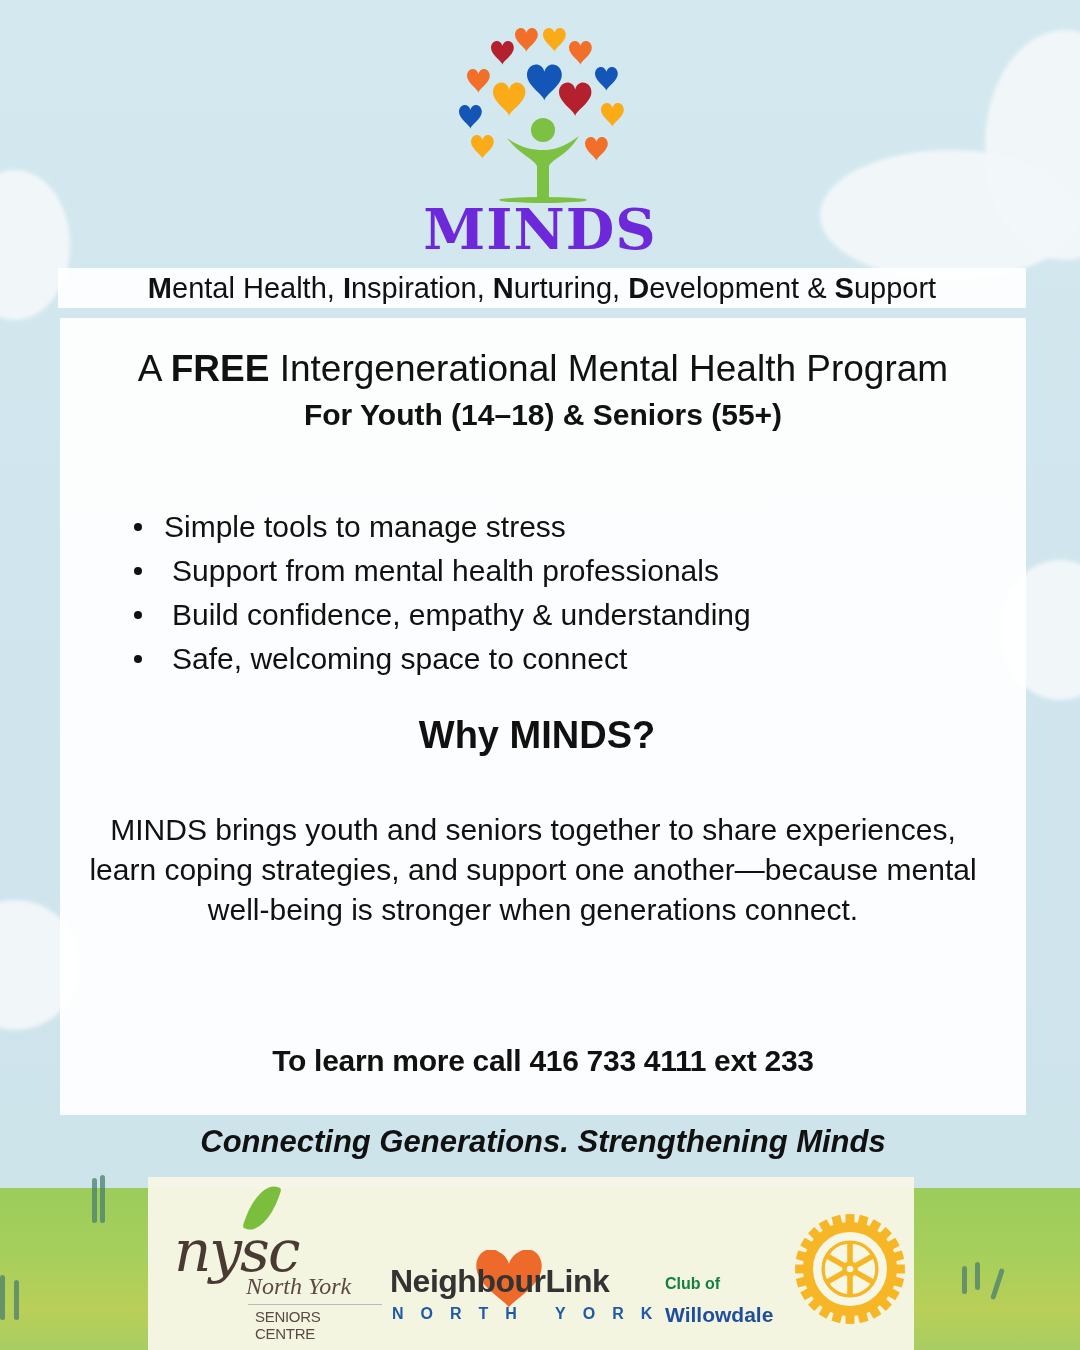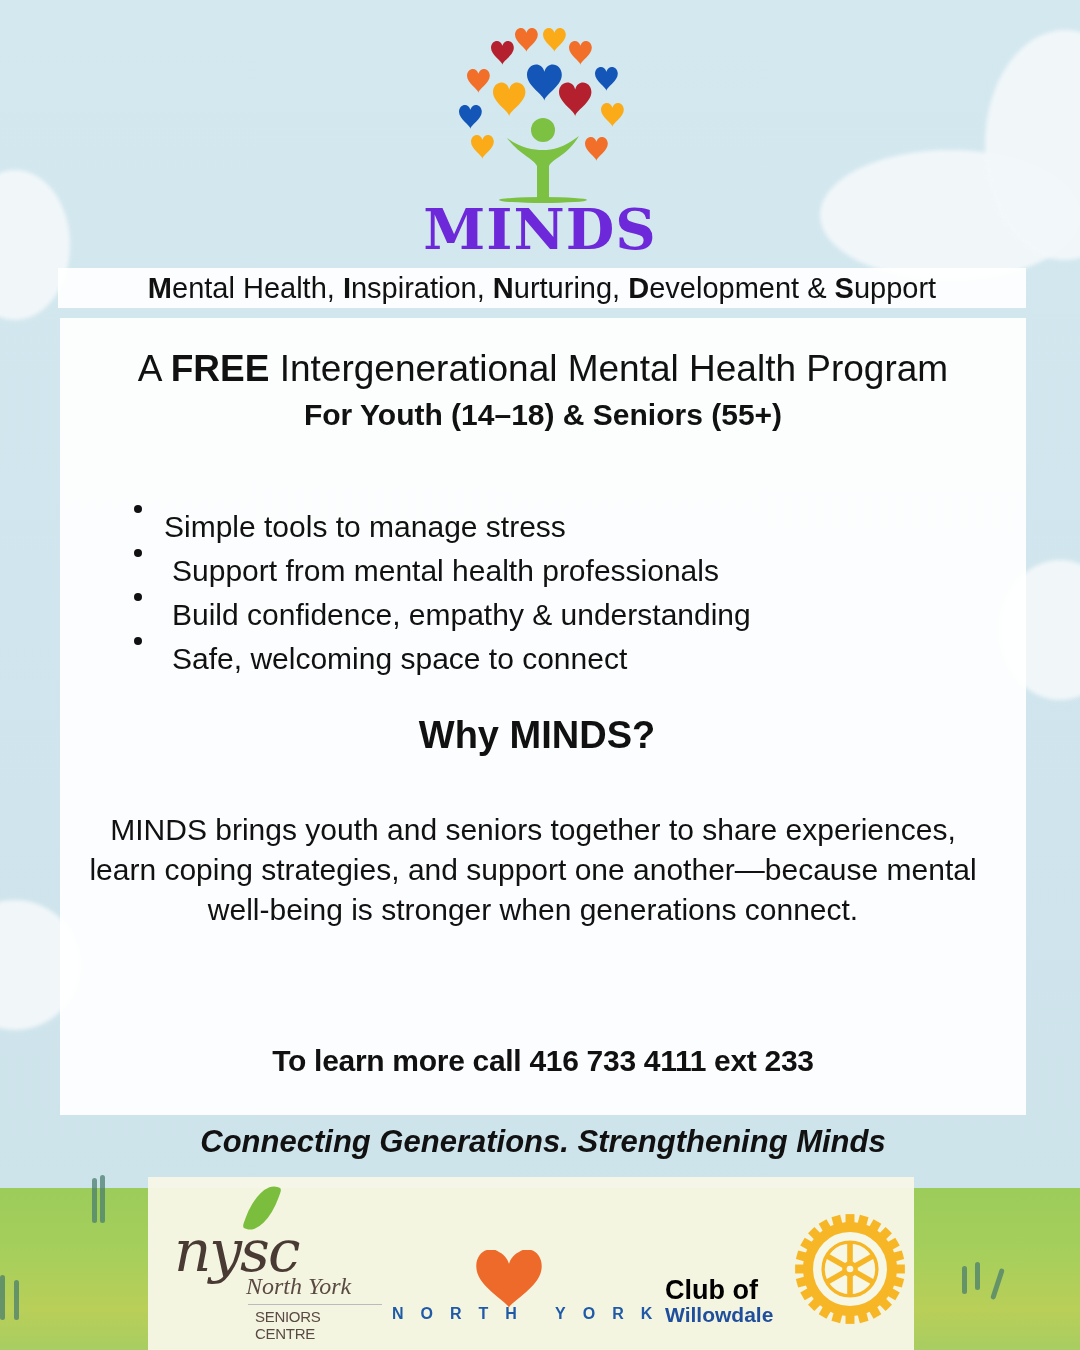--- a/index.html
+++ b/index.html
@@ -20,21 +20,21 @@
   .strip{position:absolute;left:58px;top:268px;width:968px;height:40px;background:rgba(255,255,255,.92);}
   .acronym{position:absolute;left:58px;top:268px;width:968px;height:40px;line-height:40px;
     text-align:center;font-size:29px;color:#111;white-space:nowrap;}
   .acronym b{font-weight:bold;}
 
   .card{position:absolute;left:60px;top:318px;width:966px;height:797px;background:rgba(255,255,255,.93);}
   .headline{position:absolute;left:60px;top:348px;width:966px;text-align:center;font-size:37px;white-space:nowrap;}
   .headline b{font-weight:bold;}
   .audience{position:absolute;left:60px;top:398px;width:966px;text-align:center;font-size:30px;font-weight:bold;}
   .bullets{position:absolute;left:130px;top:505px;margin:0;padding:0;list-style:none;}
-  .bullets li{font-size:30px;height:44px;line-height:44px;white-space:nowrap;display:flex;}
+  .bullets li{font-size:30px;height:44px;line-height:44px;white-space:nowrap;display:flex;align-items:center;}
   .bullets .dot{display:inline-block;width:8px;height:8px;border-radius:50%;background:#111;margin-right:22px;margin-left:4px;}
   .why{position:absolute;left:60px;top:714px;width:940px;text-align:center;font-size:38px;font-weight:bold;padding-left:7px;}
   .para{position:absolute;left:80px;top:810px;width:906px;text-align:center;font-size:30px;line-height:40px;}
   .cta{position:absolute;left:60px;top:1044px;width:966px;text-align:center;font-size:30px;font-weight:bold;letter-spacing:-.3px;}
   .tagline{position:absolute;left:60px;top:1124px;width:966px;text-align:center;font-size:31px;font-weight:bold;font-style:italic;}
 
   .sponsors{position:absolute;left:148px;top:1177px;width:766px;height:173px;background:rgba(247,247,230,.96);}
   .nysc{position:absolute;left:22px;top:0;width:200px;height:198px;}
   .nysc-word{position:absolute;left:4px;top:40px;font-family:"DejaVu Serif","Liberation Serif",serif;
     font-style:italic;font-size:58px;color:#4a3a34;letter-spacing:-2px;}
@@ -44,21 +44,21 @@
   .nysc-rule{position:absolute;left:78px;top:127px;width:134px;height:1px;background:#bbb;}
   .nysc-sc{position:absolute;left:72px;top:131px;font-size:15px;color:#5a4a44;letter-spacing:-.3px;margin-left:13px;}
 
   .nl{position:absolute;left:240px;top:70px;width:240px;height:90px;}
   .nl-heart{position:absolute;left:86px;top:3px;width:70px;height:60px;}
   .nl-word{position:absolute;left:2px;top:16px;font-size:32px;font-weight:bold;color:#333;letter-spacing:-.5px;}
   .nl-sub{position:absolute;left:4px;top:58px;font-size:16px;font-weight:bold;color:#1f5aa8;letter-spacing:17px;white-space:nowrap;}
 
   .rot{position:absolute;left:514px;top:30px;width:250px;height:140px;}
   .rot-word{position:absolute;left:2px;top:20px;font-size:43px;font-weight:bold;color:#1f4e9c;letter-spacing:-.5px;}
-  .rot-club{position:absolute;left:3px;top:68px;font-size:27px;font-weight:bold;color:#000000;}
+  .rot-club{position:absolute;left:3px;top:68px;font-size:16px;font-weight:bold;color:#15803d;}
   .rot-will{position:absolute;left:3px;top:96px;font-size:21px;font-weight:bold;color:#1f4e9c;}
   .rot-wheel{position:absolute;left:132px;top:6px;width:112px;height:112px;}
 </style>
 </head>
 <body>
 
 <div class="sky"></div>
 <div class="cloud" style="left:-40px;top:170px;width:110px;height:150px;"></div>
 <div class="cloud" style="left:820px;top:150px;width:260px;height:130px;"></div>
 <div class="cloud" style="left:985px;top:30px;width:160px;height:230px;"></div>
@@ -137,20 +137,21 @@
     <div class="nysc-word">nysc</div>
     <div class="nysc-ny">North York</div>
     <div class="nysc-rule"></div>
     <div class="nysc-sc">SENIORS CENTRE</div>
   </div>
 
   <div class="nl">
     <svg class="nl-heart" viewBox="0 0 24 22">
       <path d="M12,21 C10,18 0,13 0,6 C0,1 4,-1 7,0 C9,1 11,2 12,5 C13,2 15,1 17,0 C20,-1 24,1 24,6 C24,13 14,18 12,21Z" fill="#ee6a2b"></path>
     </svg>
+    <div class="nl-word">NeighbourLink</div>
     <div class="nl-sub">NORTH YORK</div>
   </div>
 
   <div class="rot">
     <div class="rot-club">Club of</div>
     <div class="rot-will">Willowdale</div>
     <svg class="rot-wheel" viewBox="0 0 100 100">
       <g fill="#f7b626">
         <circle cx="50" cy="50" r="42"></circle>
         <g>

